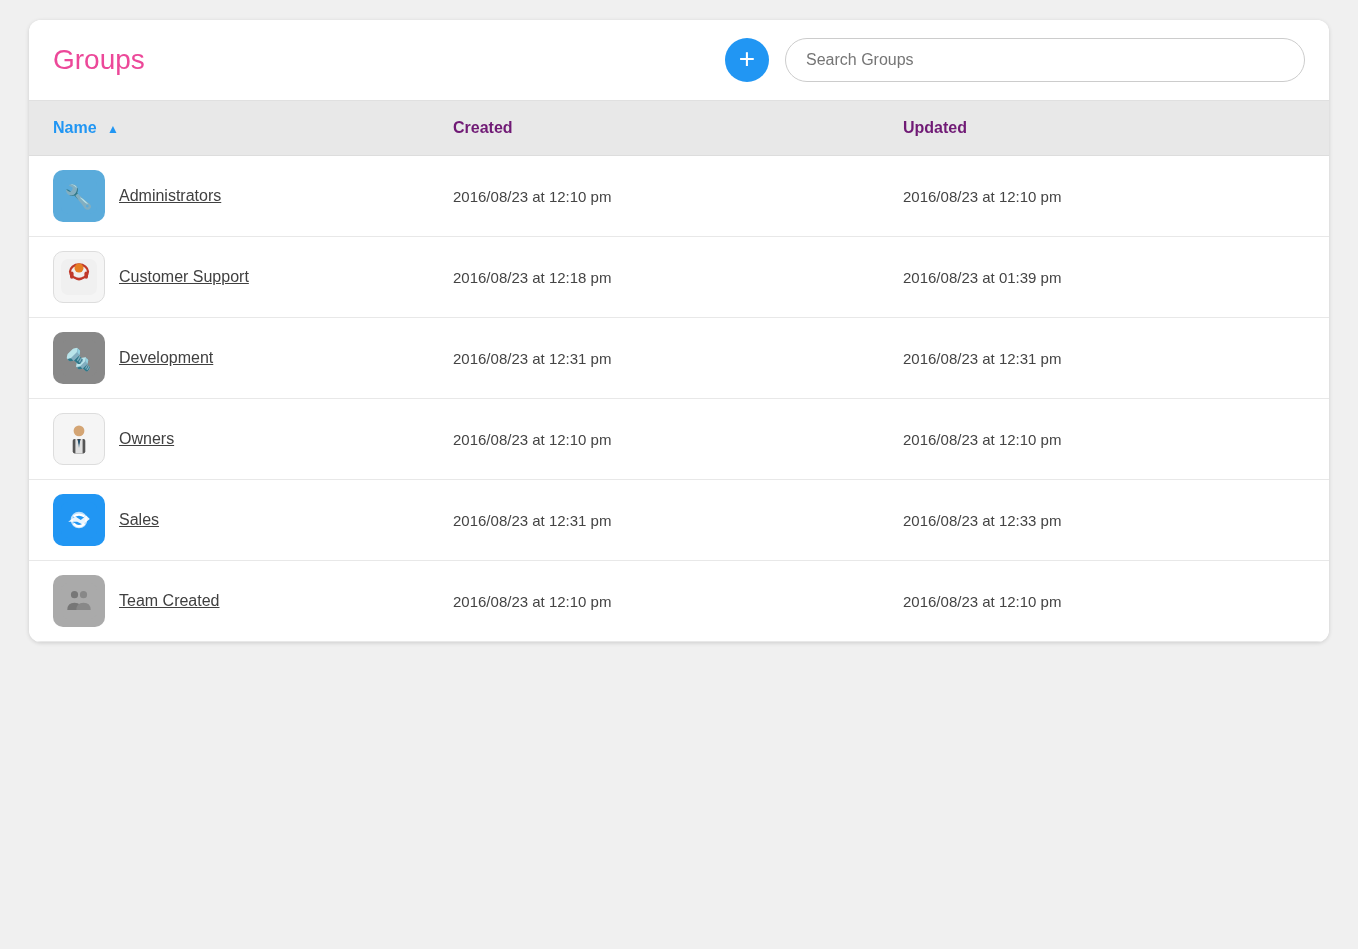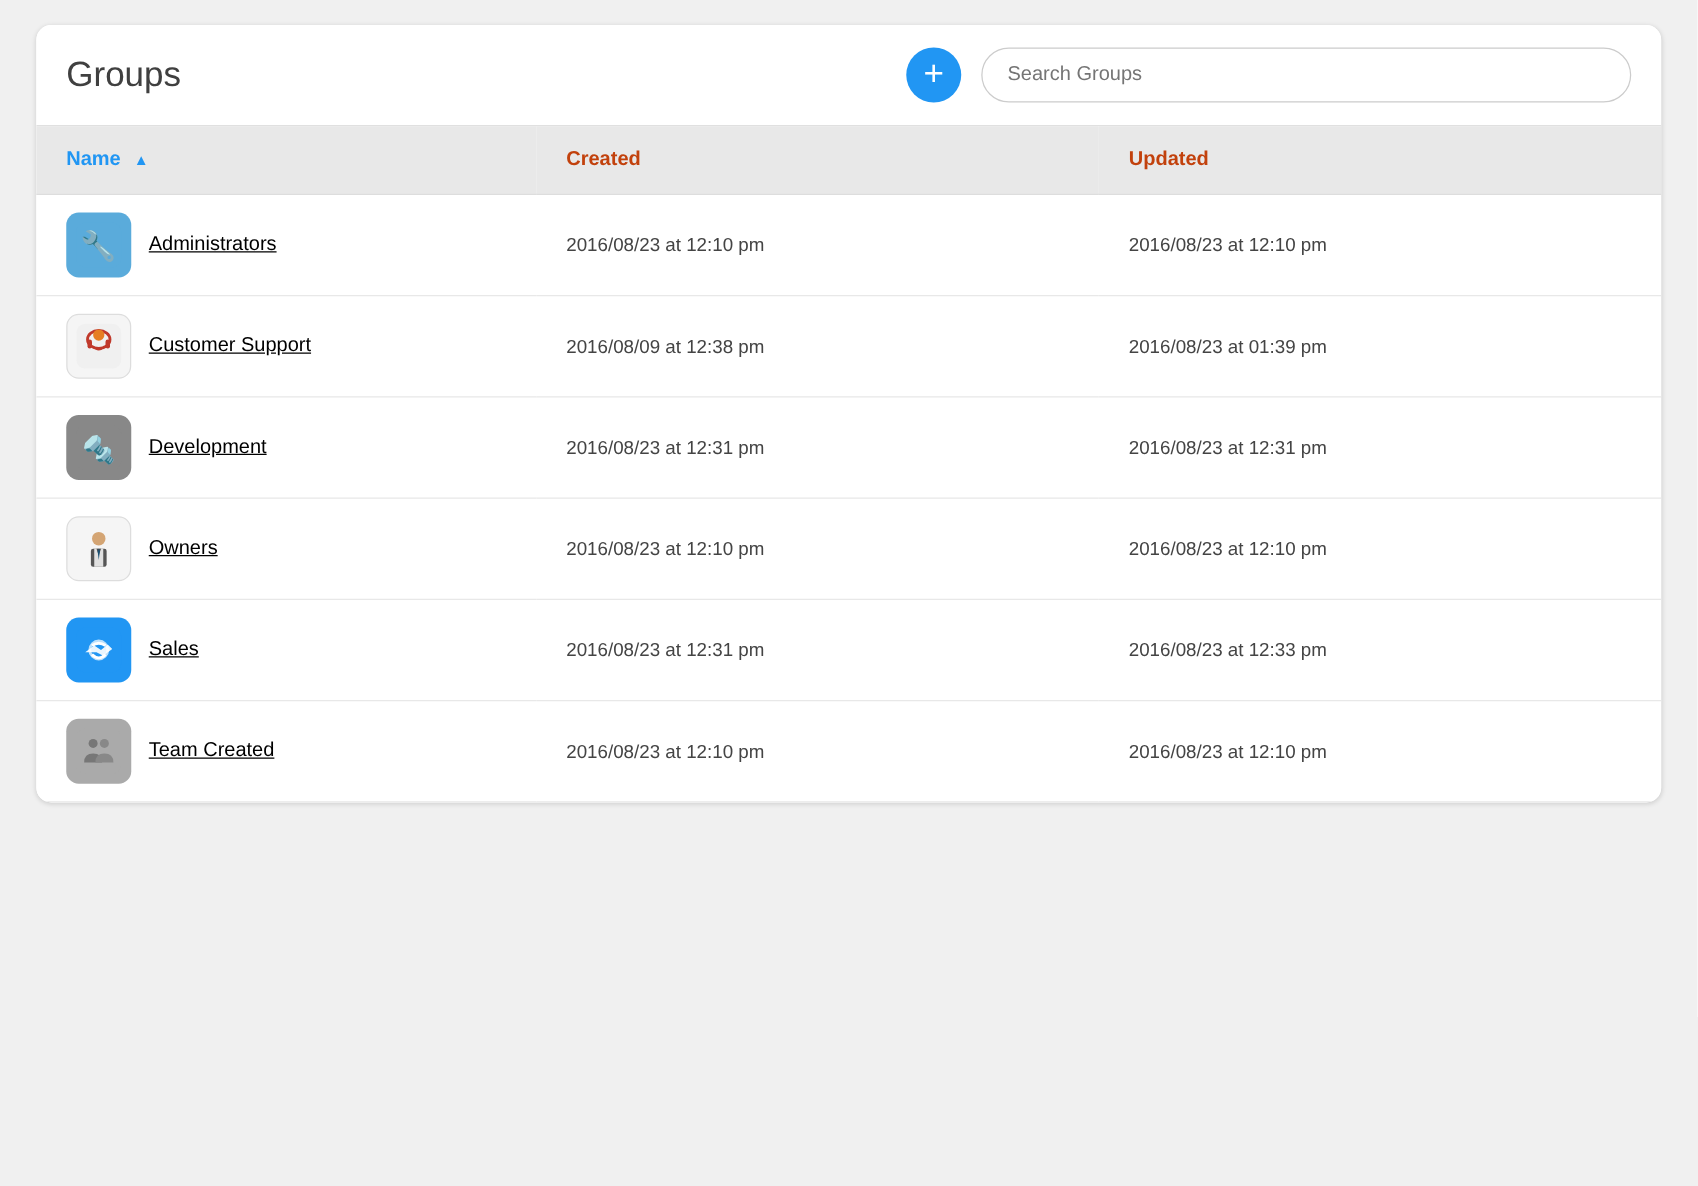--- a/index.html
+++ b/index.html
@@ -23,21 +23,21 @@
       display: flex;
       align-items: center;
       padding: 18px 24px;
       background: #fff;
       border-bottom: 1px solid #e0e0e0;
       gap: 16px;
     }
     .header-title {
       font-size: 28px;
       font-weight: 400;
-      color: #404040;
+      color: #ec4899;
       flex: 1;
     }
     .add-button {
       width: 44px;
       height: 44px;
       border-radius: 50%;
       background: #2196f3;
       border: none;
       cursor: pointer;
       display: flex;
@@ -70,21 +70,21 @@
       border-collapse: collapse;
     }
     thead tr {
       background: #e8e8e8;
     }
     thead th {
       padding: 18px 24px;
       text-align: left;
       font-size: 16px;
       font-weight: 600;
-      color: #c2410c;
+      color: #701a75;
       border-bottom: 1px solid #ddd;
     }
     thead th.name-col {
       color: #2196f3;
       width: 400px;
     }
     .sort-arrow {
       display: inline-block;
       margin-left: 6px;
       color: #2196f3;
@@ -118,21 +118,21 @@
     }
     .group-icon.admin { background: #5aabdb; }
     .group-icon.support { background: #f5f5f5; border: 1px solid #ddd; }
     .group-icon.dev { background: #888; }
     .group-icon.directors { background: #f5f5f5; border: 1px solid #ddd; }
     .group-icon.marketing { background: #f5f5f5; border: 1px solid #ddd; }
     .group-icon.owners { background: #f5f5f5; border: 1px solid #ddd; }
     .group-icon.sales { background: #2196f3; }
     .group-icon.members { background: #aaa; }
     .group-name {
-      color: #000000;
+      color: #404040;
       font-size: 16px;
       text-decoration: underline;
       cursor: pointer;
     }
   </style>
 </head>
 <body>
 
 <div class="container">
 
@@ -189,21 +189,21 @@
     <rect x="10" y="14" width="4" height="8" rx="2" fill="#c0392b"></rect>
     <rect x="26" y="14" width="4" height="8" rx="2" fill="#c0392b"></rect>
 
     <circle cx="20" cy="10" r="5" fill="#e67e22"></circle>
     <path d="M15 20 Q20 26 25 20" stroke="#c0392b" stroke-width="1.5" fill="none"></path>
   </svg>
       </div>
       <span class="group-name">Customer Support</span>
     </div>
   </td>
-            <td>2016/08/09 at 12:38 pm</td>
+            <td>2016/08/23 at 12:18 pm</td>
             <td>2016/08/23 at 01:39 pm</td>
           </tr>
           <tr>
             <td>
     <div class="name-cell">
       <div class="group-icon dev">
         <svg viewBox="0 0 40 40" width="36" height="36" xmlns="http://www.w3.org/2000/svg">
     <rect width="40" height="40" rx="8" fill="#888"></rect>
     <text x="20" y="30" text-anchor="middle" font-size="24" fill="white">🔩</text>
   </svg>

